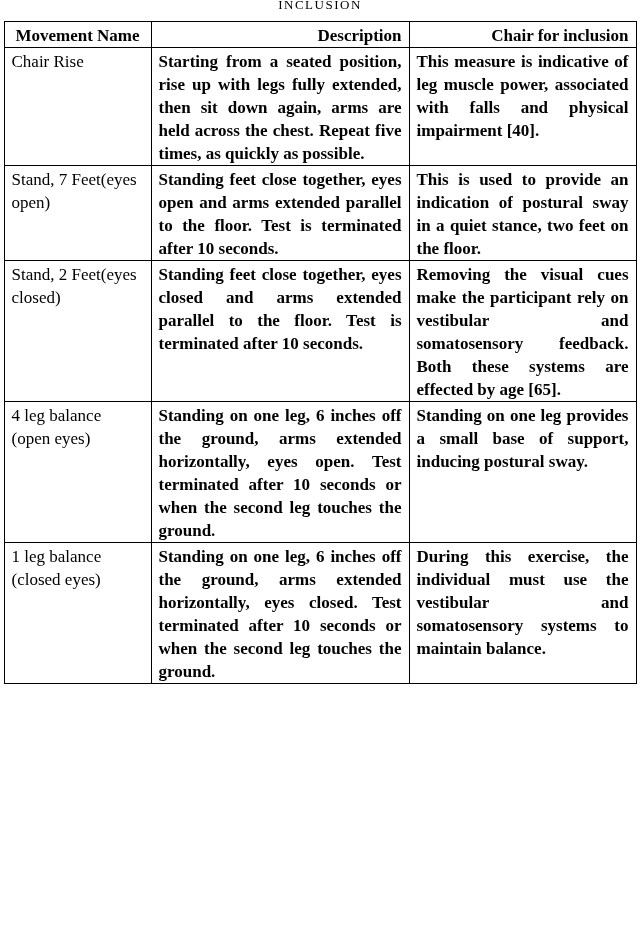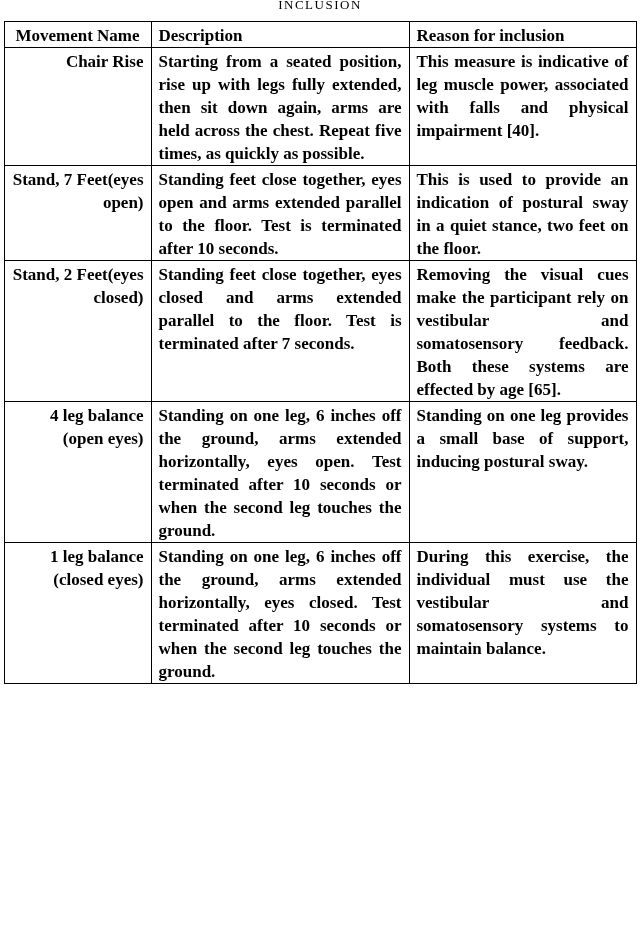--- a/index.html
+++ b/index.html
@@ -41,26 +41,26 @@
       line-height: 23px;
     }
     col.c-movement { width: 147px; }
     col.c-description { width: 258px; }
     col.c-reason { width: 227px; }
     th.h-movement {
       text-align: center;
       font-weight: bold;
     }
     th.h-description, th.h-reason {
-      text-align: left;
+      text-align: right;
       font-weight: bold;
     }
     td.movement {
-      text-align: right;
-      font-weight: bold;
+      text-align: left;
+      font-weight: normal;
     }
     td.description, td.reason {
       text-align: justify;
       font-weight: bold;
     }
   </style>
 </head>
 <body>
 
 <div class="page">
@@ -70,37 +70,37 @@
   <table class="movements">
     <colgroup>
       <col class="c-movement">
       <col class="c-description">
       <col class="c-reason">
     </colgroup>
     <thead>
       <tr>
         <th class="h-movement">Movement Name</th>
         <th class="h-description">Description</th>
-        <th class="h-reason">Reason for inclusion</th>
+        <th class="h-reason">Chair for inclusion</th>
       </tr>
     </thead>
     <tbody>
       <tr>
         <td class="movement">Chair Rise</td>
         <td class="description">Starting from a seated position, rise up with legs fully extended, then sit down again, arms are held across the chest. Repeat five times, as quickly as possible.</td>
         <td class="reason">This measure is indicative of leg muscle power, associated with falls and physical impairment [40].</td>
       </tr>
       <tr>
         <td class="movement">Stand, 7 Feet(eyes open)</td>
         <td class="description">Standing feet close together, eyes open and arms extended parallel to the floor. Test is terminated after 10 seconds.</td>
         <td class="reason">This is used to provide an indication of postural sway in a quiet stance, two feet on the floor.</td>
       </tr>
       <tr>
         <td class="movement">Stand, 2 Feet(eyes closed)</td>
-        <td class="description">Standing feet close together, eyes closed and arms extended parallel to the floor. Test is terminated after 7 seconds.</td>
+        <td class="description">Standing feet close together, eyes closed and arms extended parallel to the floor. Test is terminated after 10 seconds.</td>
         <td class="reason">Removing the visual cues make the participant rely on vestibular and somatosensory feedback. Both these systems are effected by age [65].</td>
       </tr>
       <tr>
         <td class="movement">4 leg balance (open eyes)</td>
         <td class="description">Standing on one leg, 6 inches off the ground, arms extended horizontally, eyes open. Test terminated after 10 seconds or when the second leg touches the ground.</td>
         <td class="reason">Standing on one leg provides a small base of support, inducing postural sway.</td>
       </tr>
       <tr>
         <td class="movement">1 leg balance (closed eyes)</td>
         <td class="description">Standing on one leg, 6 inches off the ground, arms extended horizontally, eyes closed. Test terminated after 10 seconds or when the second leg touches the ground.</td>

